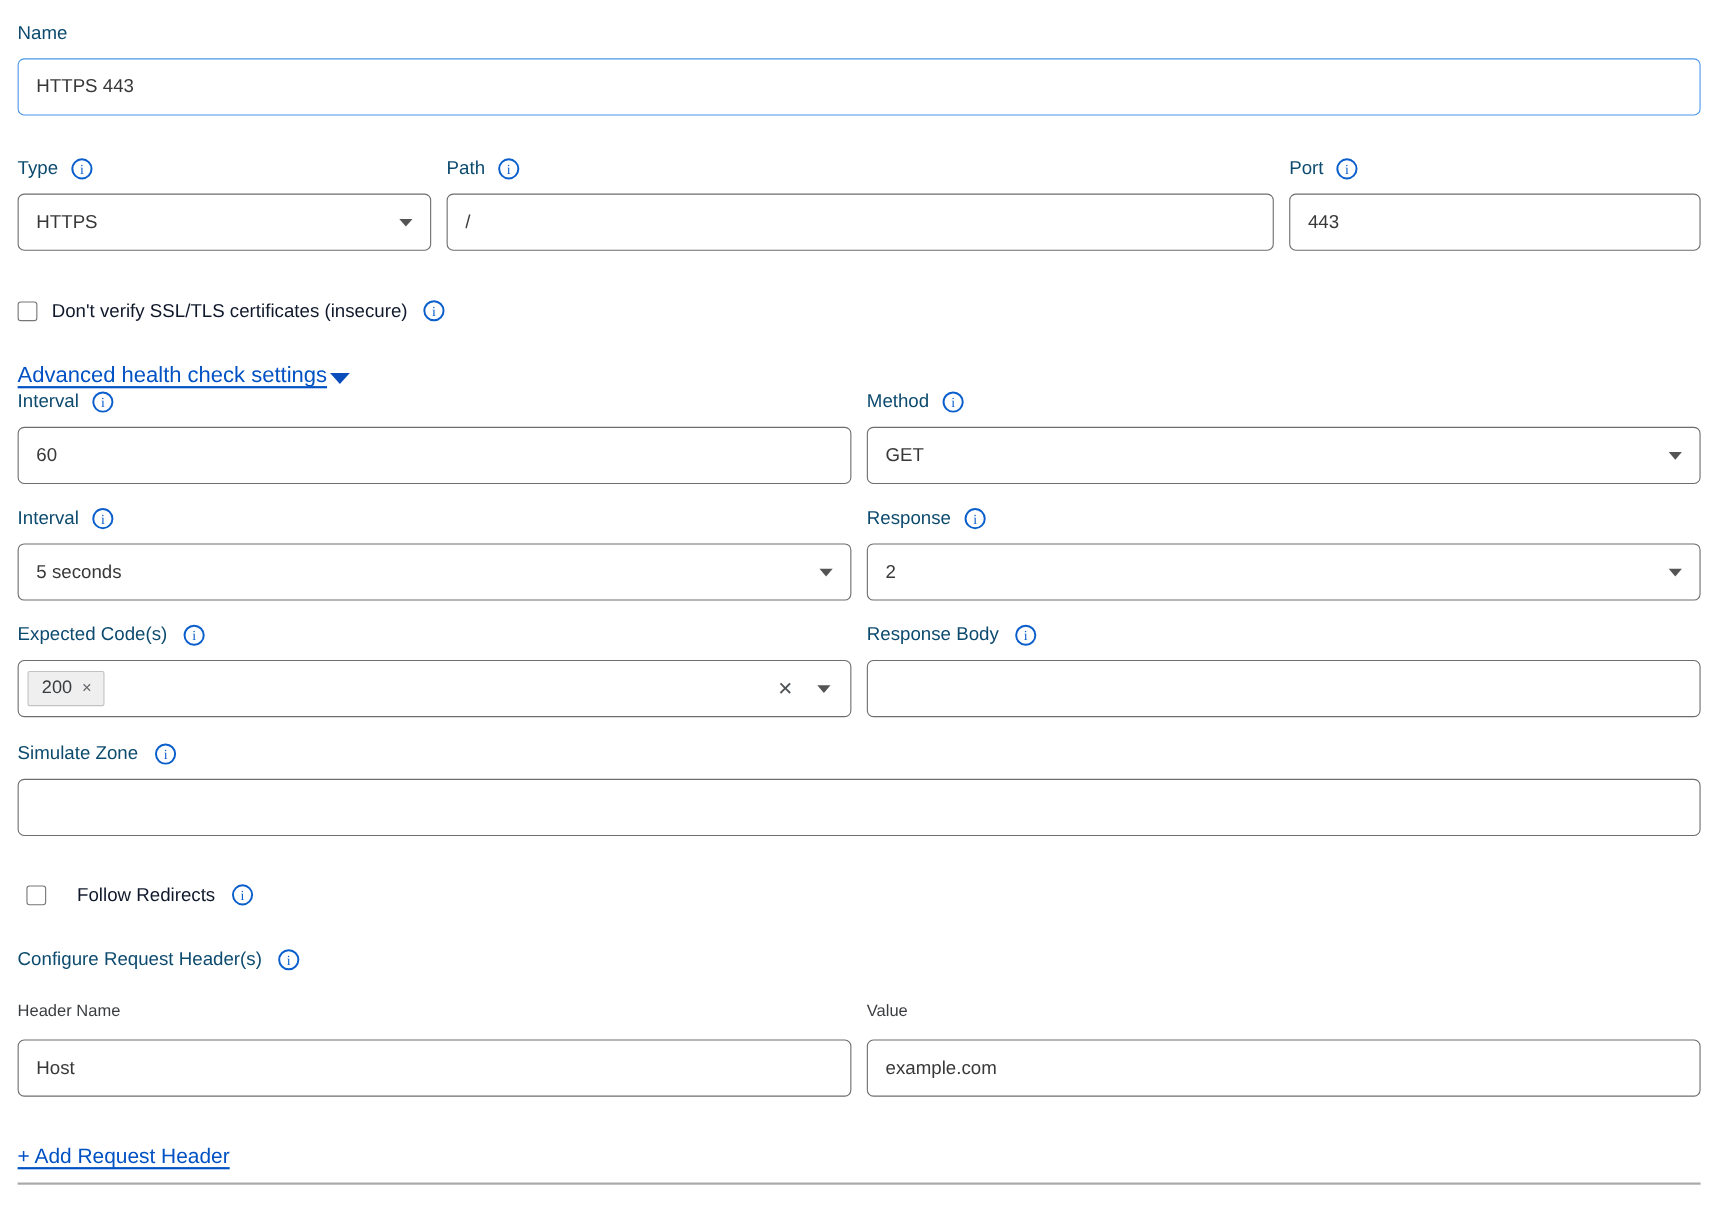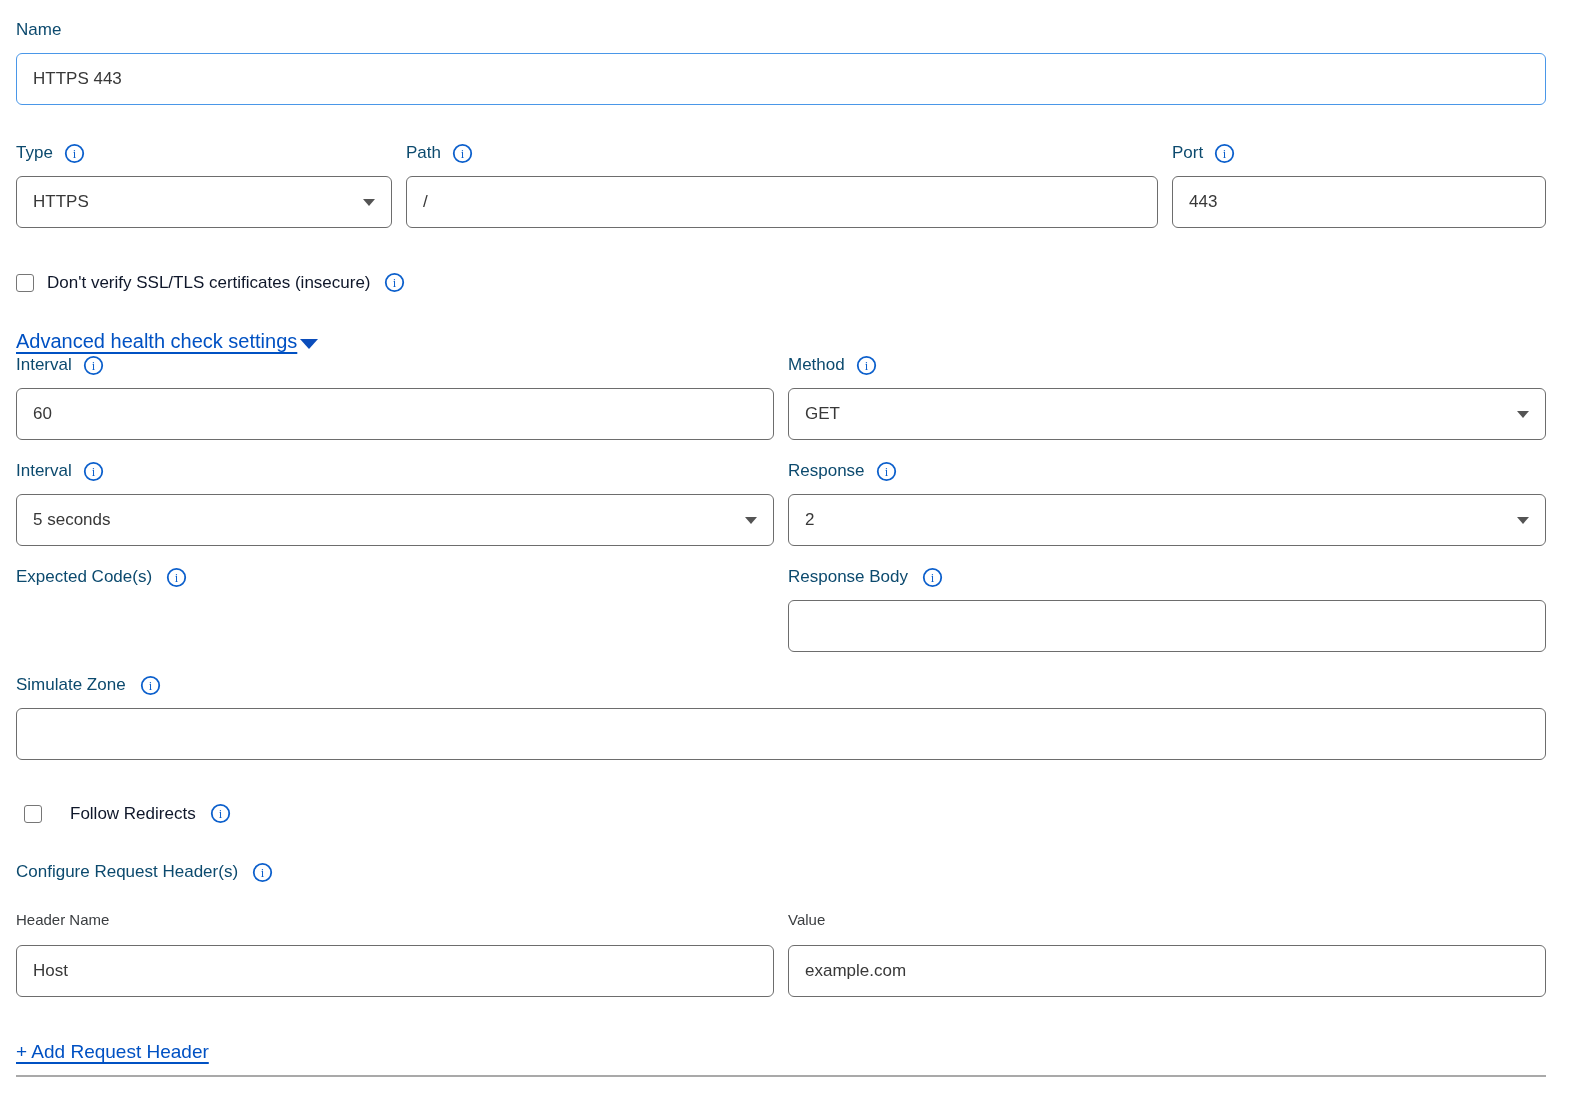--- a/index.html
+++ b/index.html
@@ -241,20 +241,29 @@
 
   <div class="row two-col mt-section">
     <div>
       <div class="label-row gap-wide">
         <span class="label">Expected Code(s)</span>
         <svg class="info-icon" width="21" height="21" viewBox="0 0 20 20">
           <circle cx="10" cy="10" r="8.3" fill="none" stroke="#0b5fcc" stroke-width="1.7"></circle>
           <text x="10" y="14.4" text-anchor="middle" font-size="12" font-family="Liberation Serif, serif" fill="#0b5fcc">i</text>
         </svg>
       </div>
+      <div class="multiselect">
+        <span class="tag">
+          <span>200</span>
+          <span class="tag-x">×</span>
+        </span>
+        <span class="ms-spacer"></span>
+        <span class="ms-clear">✕</span>
+        <span class="caret-down"></span>
+      </div>
     </div>
     <div>
       <div class="label-row gap-wide">
         <span class="label">Response Body</span>
         <svg class="info-icon" width="21" height="21" viewBox="0 0 20 20">
           <circle cx="10" cy="10" r="8.3" fill="none" stroke="#0b5fcc" stroke-width="1.7"></circle>
           <text x="10" y="14.4" text-anchor="middle" font-size="12" font-family="Liberation Serif, serif" fill="#0b5fcc">i</text>
         </svg>
       </div>
       <input class="text-input" type="text" value="" style="">

